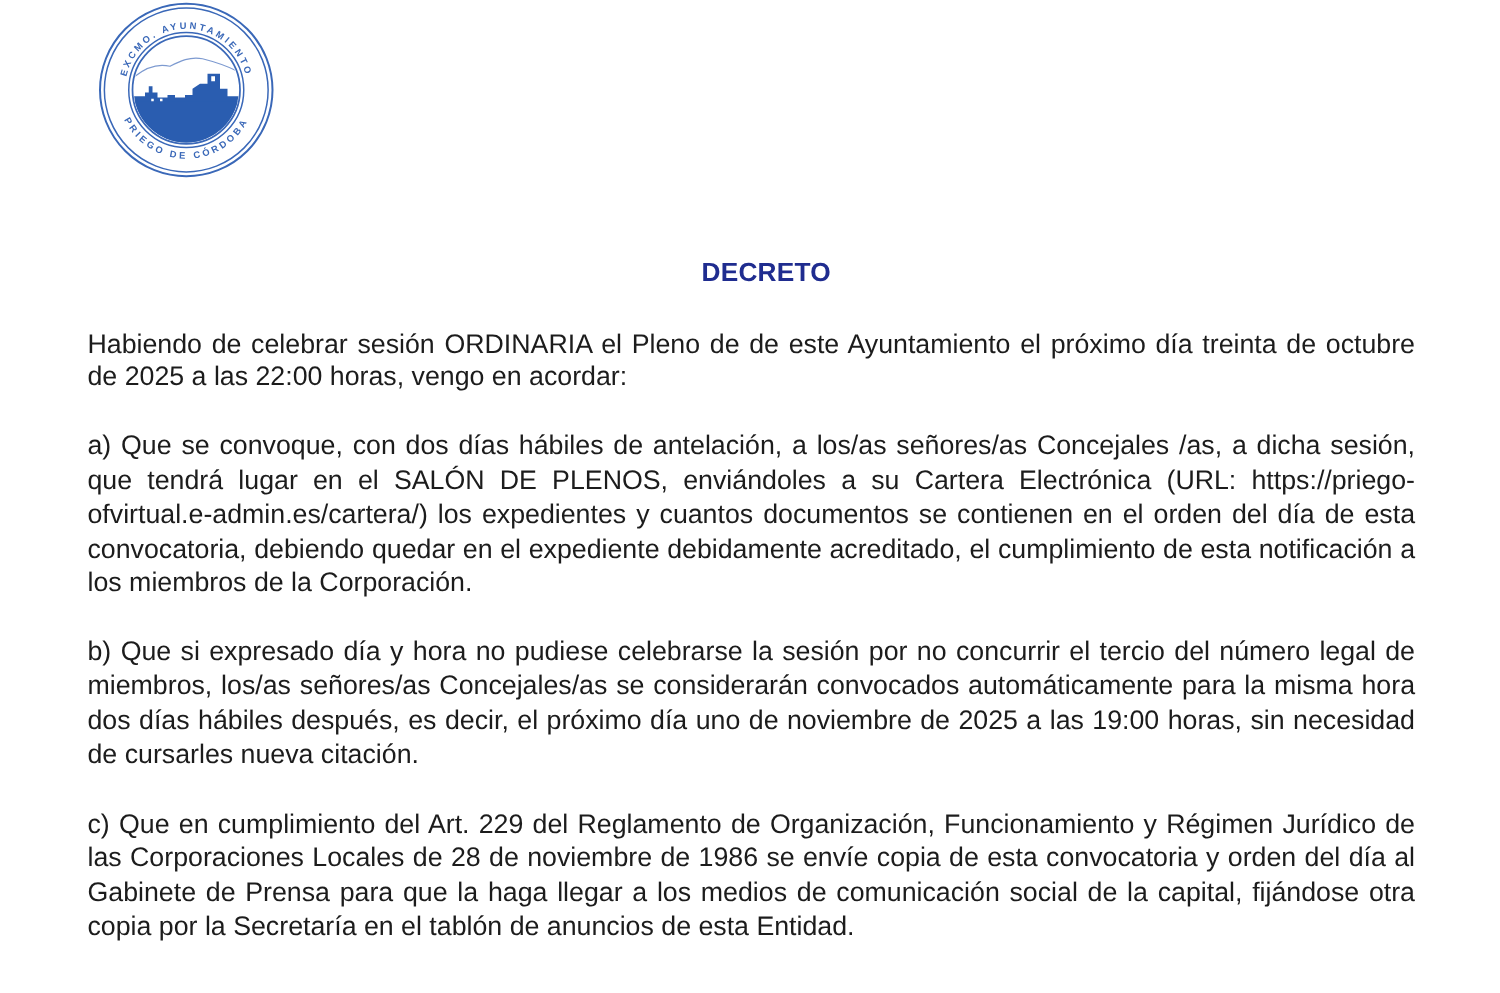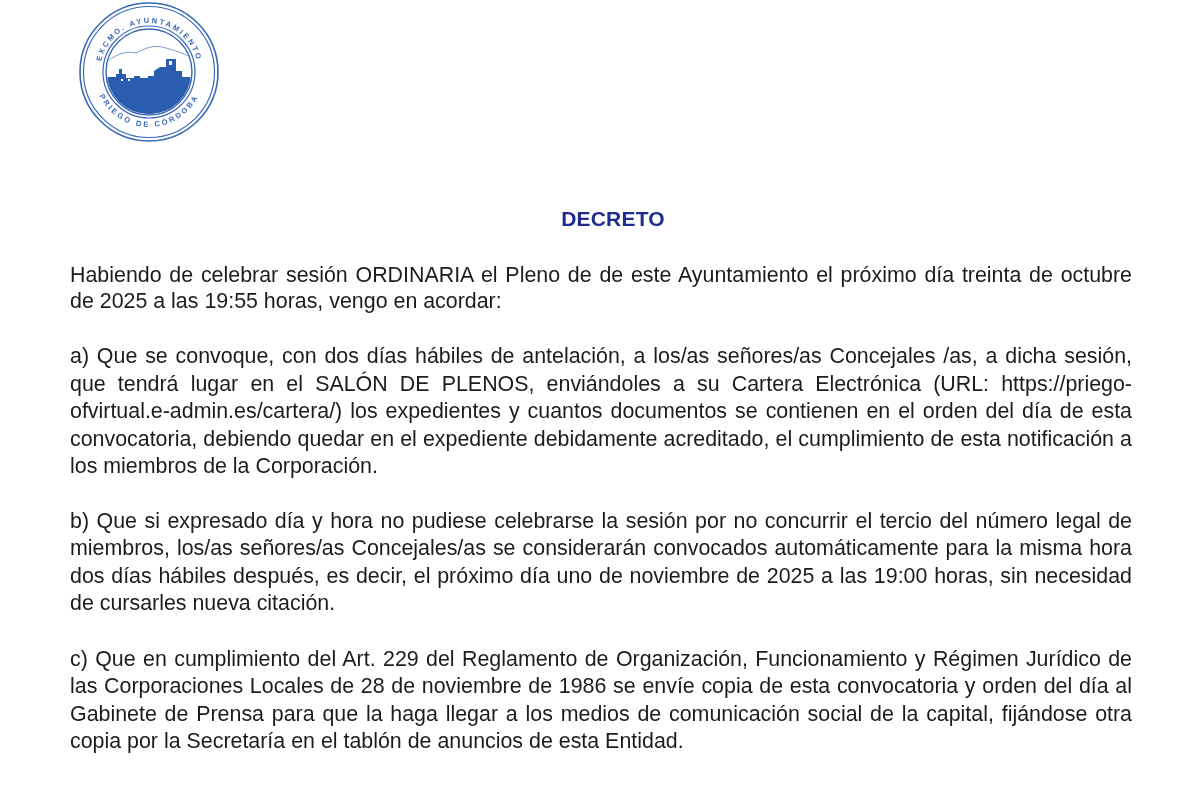--- a/index.html
+++ b/index.html
@@ -98,19 +98,19 @@
         <rect x="91" y="60" width="3" height="4" fill="#ffffff"></rect>
         <rect x="43" y="78" width="2" height="2" fill="#ffffff"></rect>
         <rect x="50" y="78" width="2" height="2" fill="#ffffff"></rect>
       </g>
     </svg>
   </div>
 
   <div class="title">DECRETO</div>
 
   <div class="body">
-    <p class="intro">Habiendo de celebrar sesión ORDINARIA el Pleno de de este Ayuntamiento el próximo día treinta de octubre de 2025 a las 19:55 horas, vengo en acordar:</p>
+    <p class="intro">Habiendo de celebrar sesión ORDINARIA el Pleno de de este Ayuntamiento el próximo día treinta de octubre de 2025 a las 22:00 horas, vengo en acordar:</p>
     <p class="item-a">a) Que se convoque, con dos días hábiles de antelación, a los/as señores/as Concejales /as, a dicha sesión, que tendrá lugar en el SALÓN DE PLENOS, enviándoles a su Cartera Electrónica (URL: https://priego-ofvirtual.e-admin.es/cartera/) los expedientes y cuantos documentos se contienen en el orden del día de esta convocatoria, debiendo quedar en el expediente debidamente acreditado, el cumplimiento de esta notificación a los miembros de la Corporación.</p>
     <p class="item-b">b) Que si expresado día y hora no pudiese celebrarse la sesión por no concurrir el tercio del número legal de miembros, los/as señores/as Concejales/as se considerarán convocados automáticamente para la misma hora dos días hábiles después, es decir, el próximo día uno de noviembre de 2025 a las 19:00 horas, sin necesidad de cursarles nueva citación.</p>
     <p class="item-c">c) Que en cumplimiento del Art. 229 del Reglamento de Organización, Funcionamiento y Régimen Jurídico de las Corporaciones Locales de 28 de noviembre de 1986 se envíe copia de esta convocatoria y orden del día al Gabinete de Prensa para que la haga llegar a los medios de comunicación social de la capital, fijándose otra copia por la Secretaría en el tablón de anuncios de esta Entidad.</p>
   </div>
 
 </div>
 
 </body></html>

